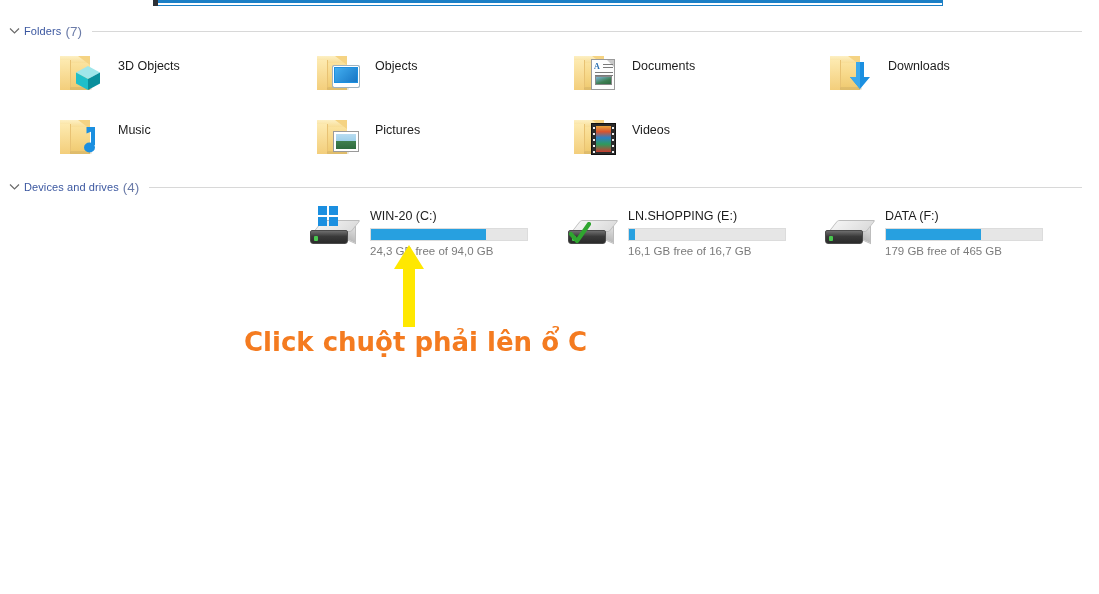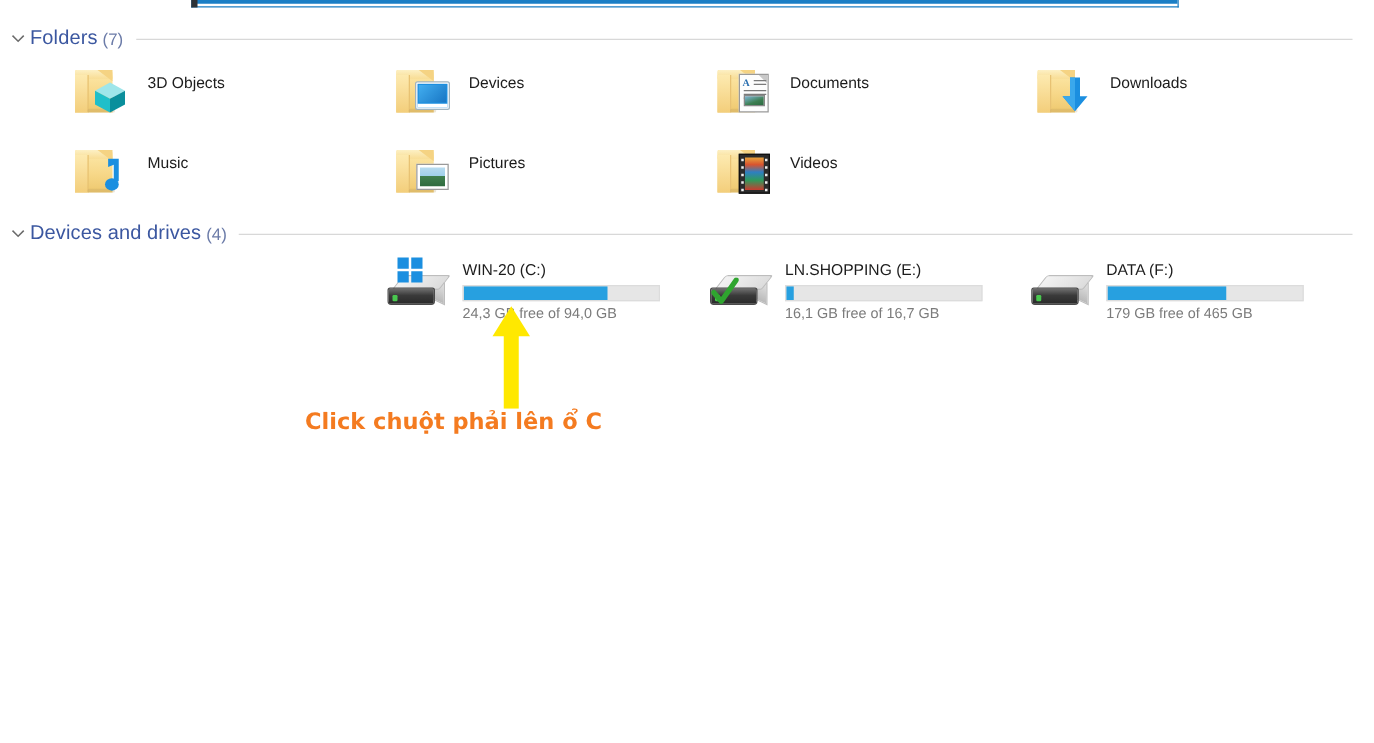--- a/index.html
+++ b/index.html
@@ -61,21 +61,21 @@
     width: 16px;
     height: 16px;
     flex: 0 0 16px;
     display: flex;
     align-items: center;
     justify-content: center;
     margin-left: 6px;
   }
   .group-chevron svg { display: block; }
   .group-title {
-    font-size: 16px;
+    font-size: 11px;
     color: #3b57a0;
     margin-left: 2px;
     letter-spacing: 0.1px;
   }
   .group-count {
     font-size: 13.5px;
     color: #6b7ba8;
     margin-left: 4px;
   }
   .group-rule {
@@ -396,21 +396,21 @@
     position: absolute;
     left: 392px;
     top: 243px;
     width: 34px;
     height: 84px;
   }
   .anno-text {
     position: absolute;
     left: 244px;
     top: 327px;
-    font-size: 18px;
+    font-size: 26px;
     font-weight: bold;
     color: #F47B20;
     letter-spacing: 0px;
     white-space: nowrap;
     font-family: "DejaVu Sans", sans-serif;
   }
 </style>
 </head>
 <body>
 
@@ -461,21 +461,21 @@
           <div class="fold-corner"></div>
         <div class="leftpanel"></div>
           <div class="shadow"></div>
       </div>
       <div class="glyph monitor">
         <div class="screen"></div>
           <div class="stand"></div>
       </div>
     </div>
     <div class="tile-body">
-      <div class="tile-label">Devices</div>
+      <div class="tile-label">Objects</div>
     </div>
   </div>
 
   <div class="tile" style="left:572px; top:49px;">
     <div class="tile-icon">
       <div class="folder">
         <div class="back"></div>
           <div class="tabtop"></div>
           <div class="fold-corner"></div>
         <div class="leftpanel"></div>

